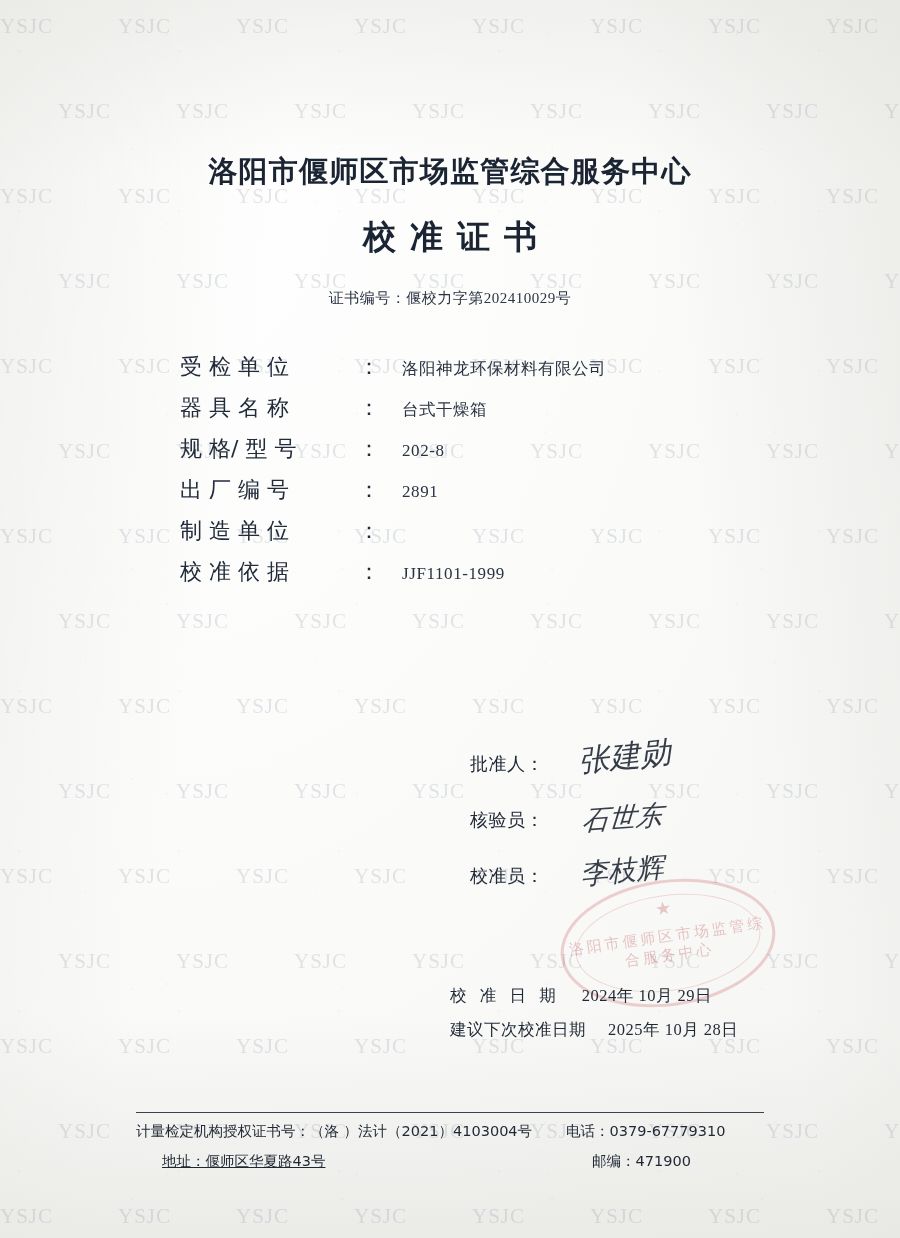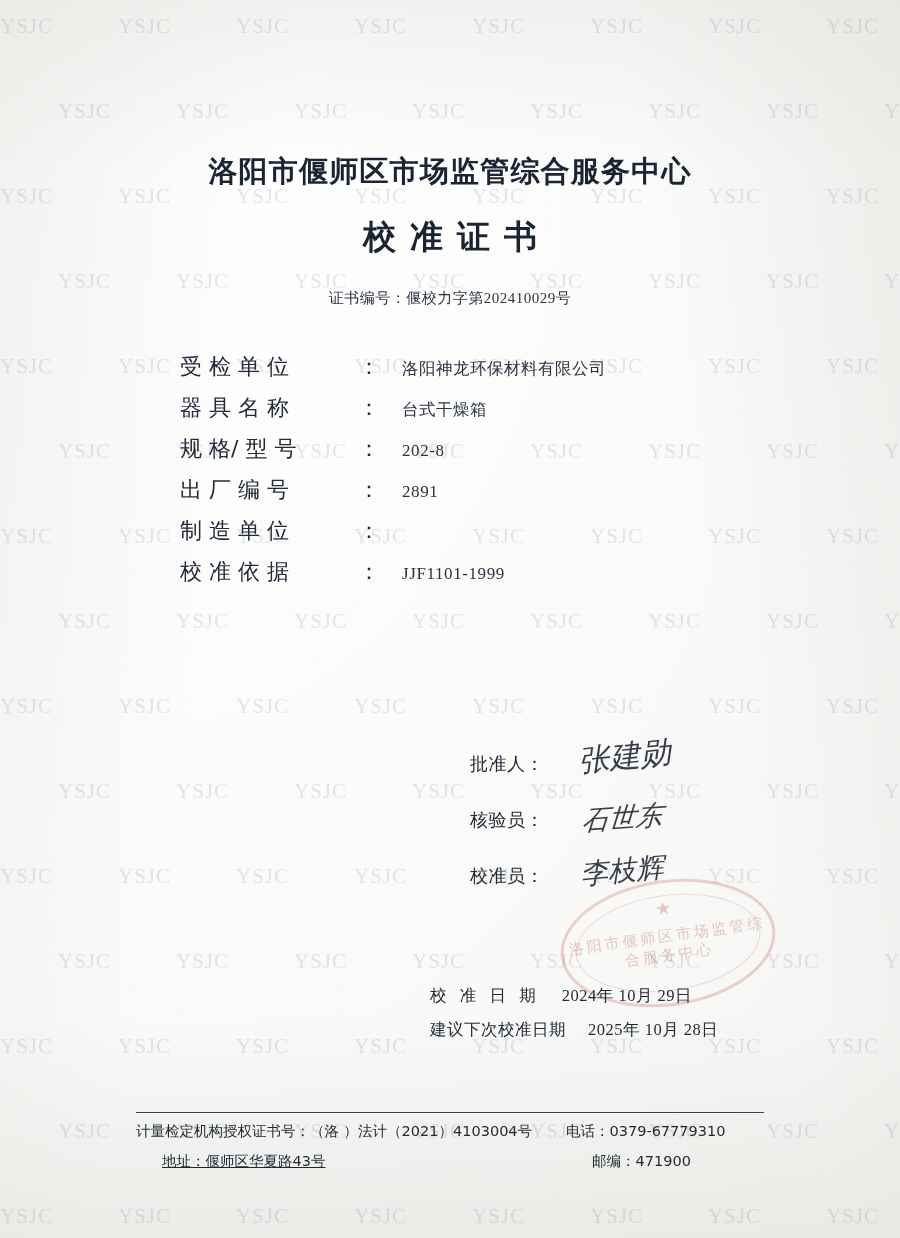--- a/index.html
+++ b/index.html
@@ -226,20 +226,21 @@
   .date-row {
     display: flex;
     align-items: baseline;
     height: 34px;
     font-family: "DejaVu Sans", sans-serif;
     font-size: 16.5px;
     color: #1f2835;
   }
   .date-row .dlabel {
     letter-spacing: 4px;
+    margin-left: 20px;
   }
   .date-row .dlabel.tight {
     letter-spacing: 0.5px;
   }
   .date-row .dval {
     margin-left: 22px;
     font-family: "Liberation Serif", serif;
     font-size: 16.5px;
     letter-spacing: 0.5px;
   }

